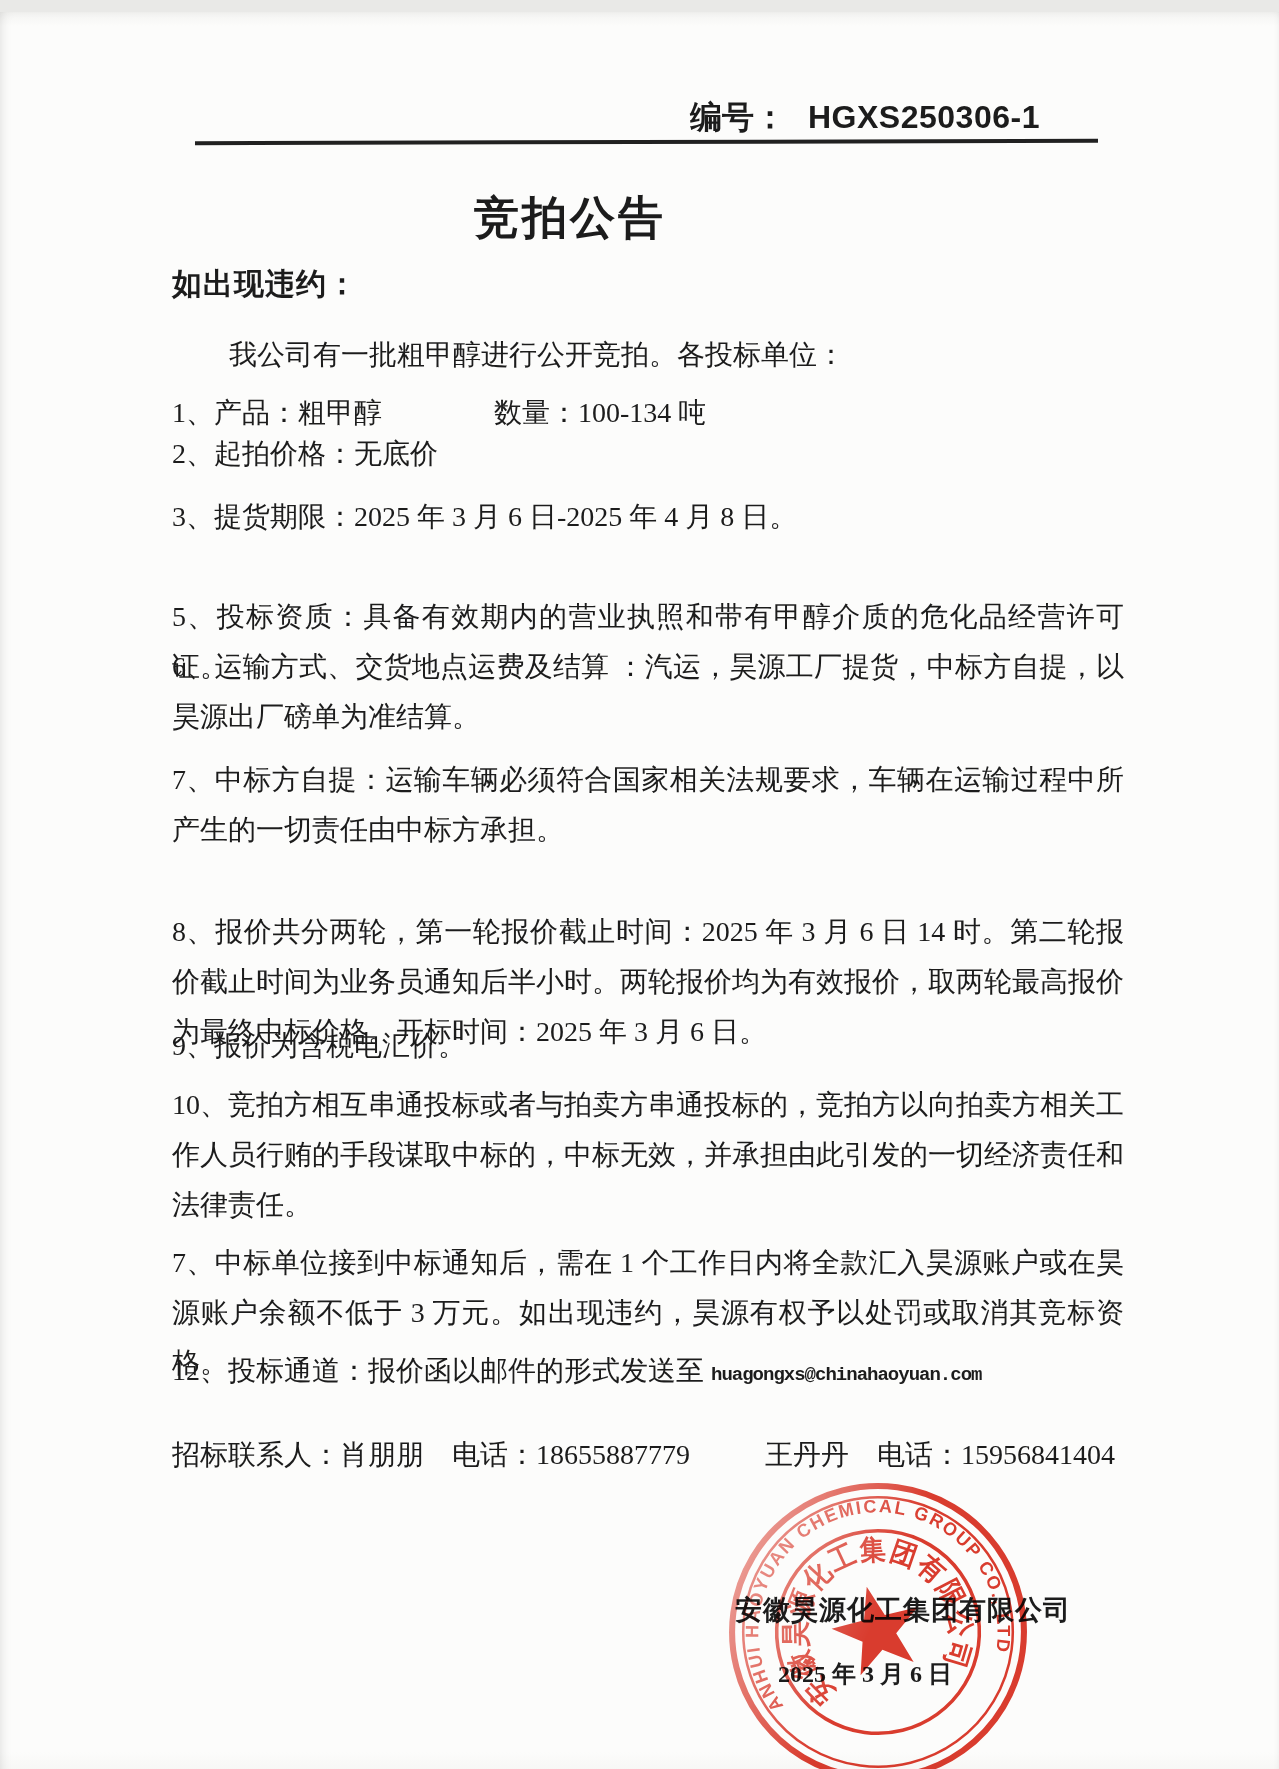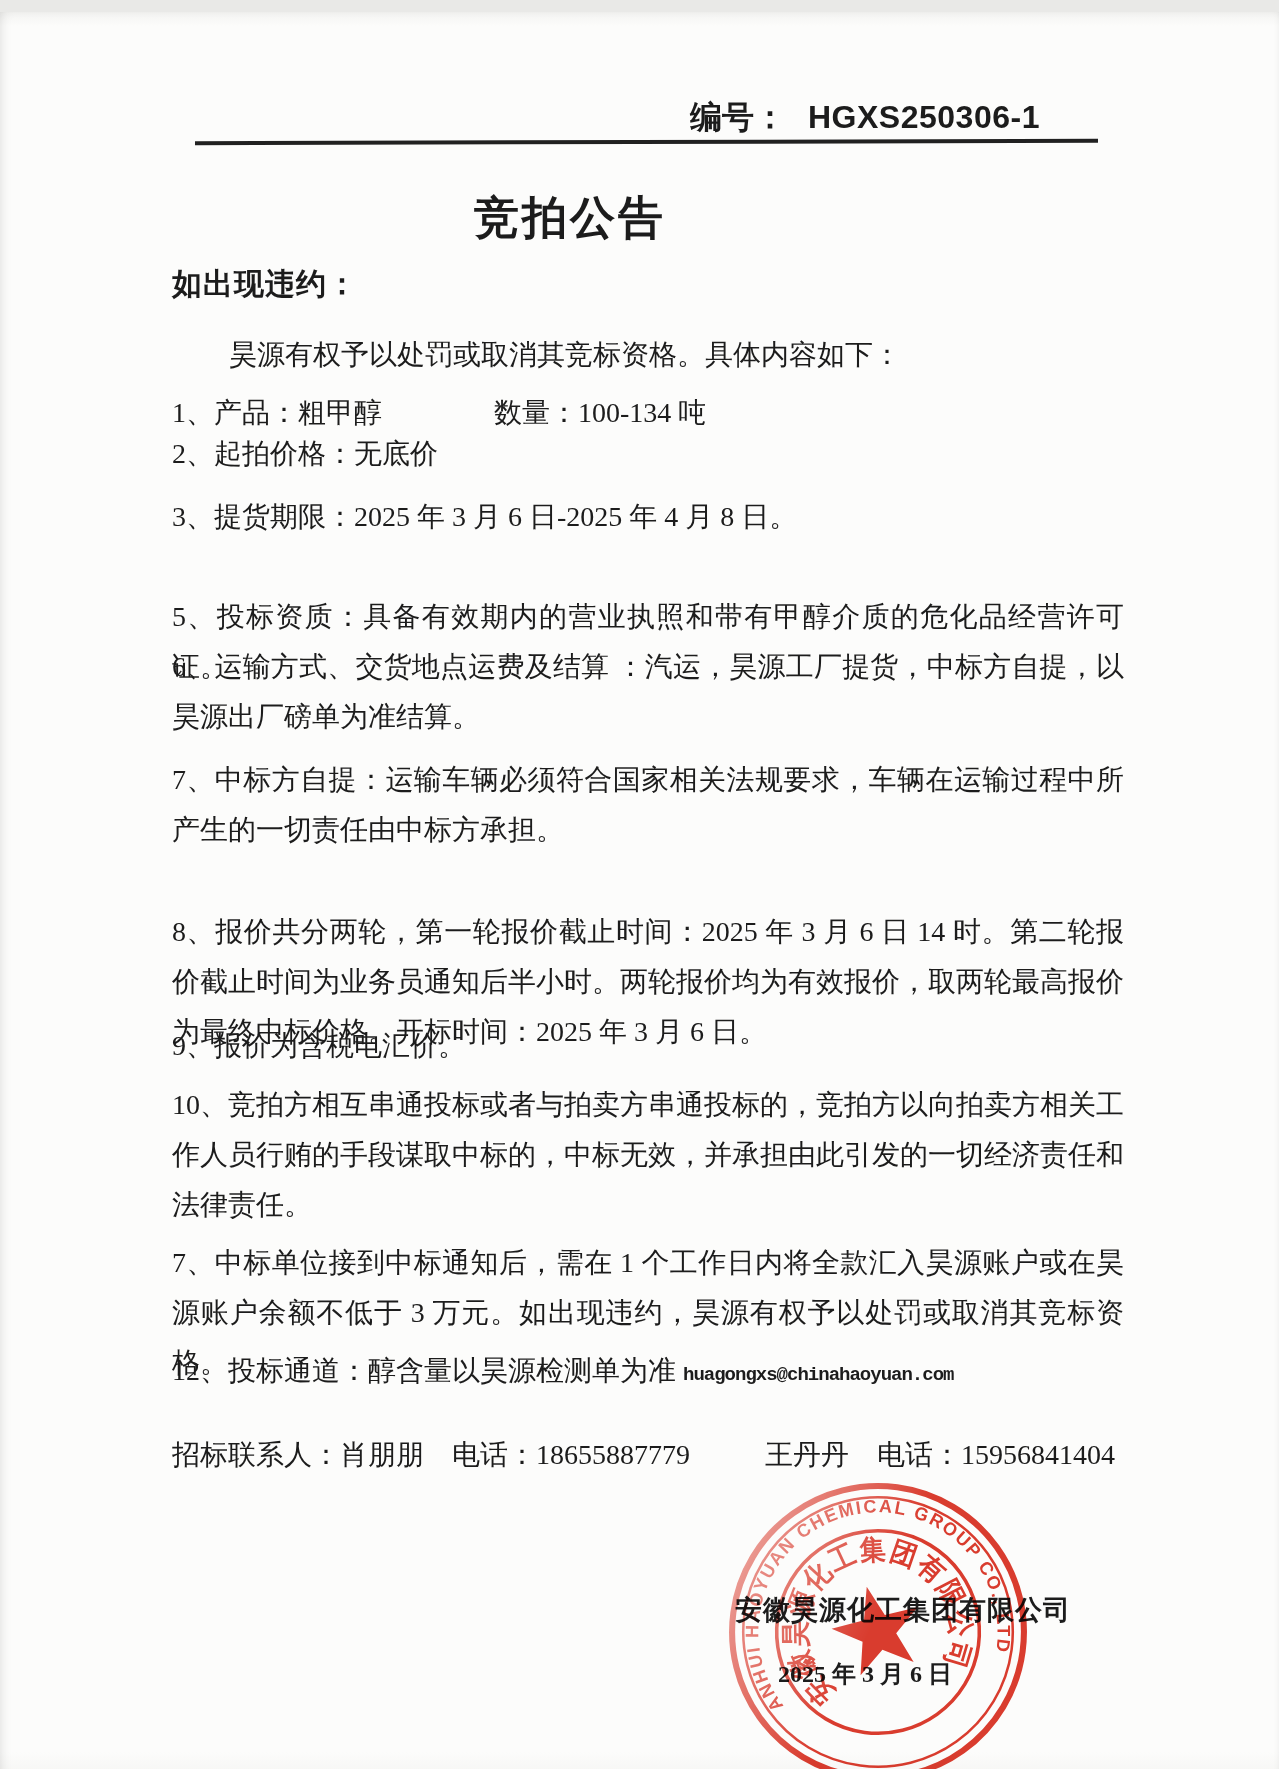--- a/index.html
+++ b/index.html
@@ -52,33 +52,33 @@
   <div class="abs ref">
     <span>编号：</span><span class="ref-val">HGXS250306-1</span>
   </div>
 
   <div class="abs rule"></div>
 
   <div class="abs title">竞拍公告</div>
 
   <div class="abs salutation">如出现违约：</div>
 
-  <div class="abs intro">昊源有权予以处罚或取消其竞标资格。具体内容如下：</div>
+  <div class="abs intro">我公司有一批粗甲醇进行公开竞拍。各投标单位：</div>
 
   <div class="abs para i0"><span>1、</span><span>产品：粗甲醇　　　　数量：100-134 吨</span></div>
   <div class="abs para i1"><span>2、</span><span>起拍价格：无底价</span></div>
   <div class="abs para i2"><span>3、</span><span>提货期限：2025 年 3 月 6 日-2025 年 4 月 8 日。</span></div>
   <div class="abs para i4"><span>5、</span><span>投标资质：具备有效期内的营业执照和带有甲醇介质的危化品经营许可证。</span></div>
   <div class="abs para i5"><span>6、</span><span>运输方式、交货地点运费及结算 ：汽运，昊源工厂提货，中标方自提，以昊源出厂磅单为准结算。</span></div>
   <div class="abs para i6"><span>7、</span><span>中标方自提：运输车辆必须符合国家相关法规要求，车辆在运输过程中所产生的一切责任由中标方承担。</span></div>
   <div class="abs para i7"><span>8、</span><span>报价共分两轮，第一轮报价截止时间：2025 年 3 月 6 日 14 时。第二轮报价截止时间为业务员通知后半小时。两轮报价均为有效报价，取两轮最高报价为最终中标价格。开标时间：2025 年 3 月 6 日。</span></div>
   <div class="abs para i8"><span>9、</span><span>报价为含税电汇价。</span></div>
   <div class="abs para i9"><span>10、</span><span>竞拍方相互串通投标或者与拍卖方串通投标的，竞拍方以向拍卖方相关工作人员行贿的手段谋取中标的，中标无效，并承担由此引发的一切经济责任和法律责任。</span></div>
   <div class="abs para i10"><span>7、</span><span>中标单位接到中标通知后，需在 1 个工作日内将全款汇入昊源账户或在昊源账户余额不低于 3 万元。如出现违约，昊源有权予以处罚或取消其竞标资格。</span></div>
-  <div class="abs para i11"><span>12、</span><span>投标通道：醇含量以昊源检测单为准 </span><span class="email">huagongxs@chinahaoyuan.com</span></div>
+  <div class="abs para i11"><span>12、</span><span>投标通道：报价函以邮件的形式发送至 </span><span class="email">huagongxs@chinahaoyuan.com</span></div>
 
   <div class="abs contact-left">招标联系人：肖朋朋　电话：18655887779</div>
   <div class="abs contact-right">王丹丹　电话：15956841404</div>
 
   <div class="abs company">安徽昊源化工集团有限公司</div>
   <div class="abs date">2025 年 3 月 6 日</div>
 
   <svg class="abs stamp" viewBox="0 0 300 300" xmlns="http://www.w3.org/2000/svg">
     <g transform="rotate(-14 150 150)" fill="none" stroke="#d92b1c">
       <circle cx="150" cy="150" r="144" stroke-width="6"></circle>

